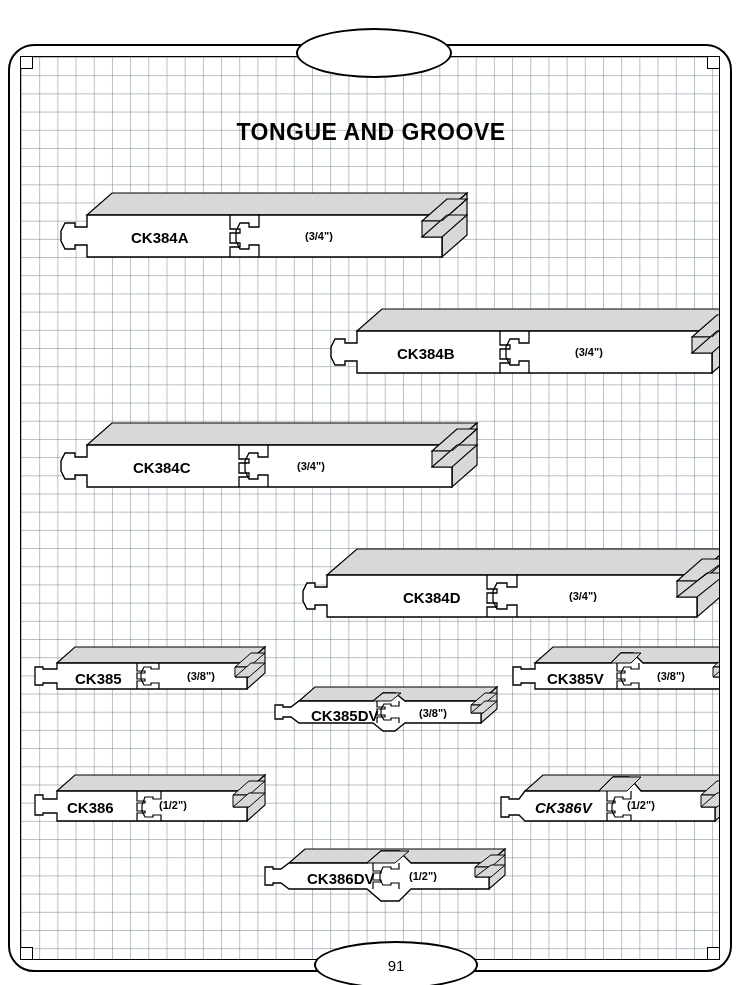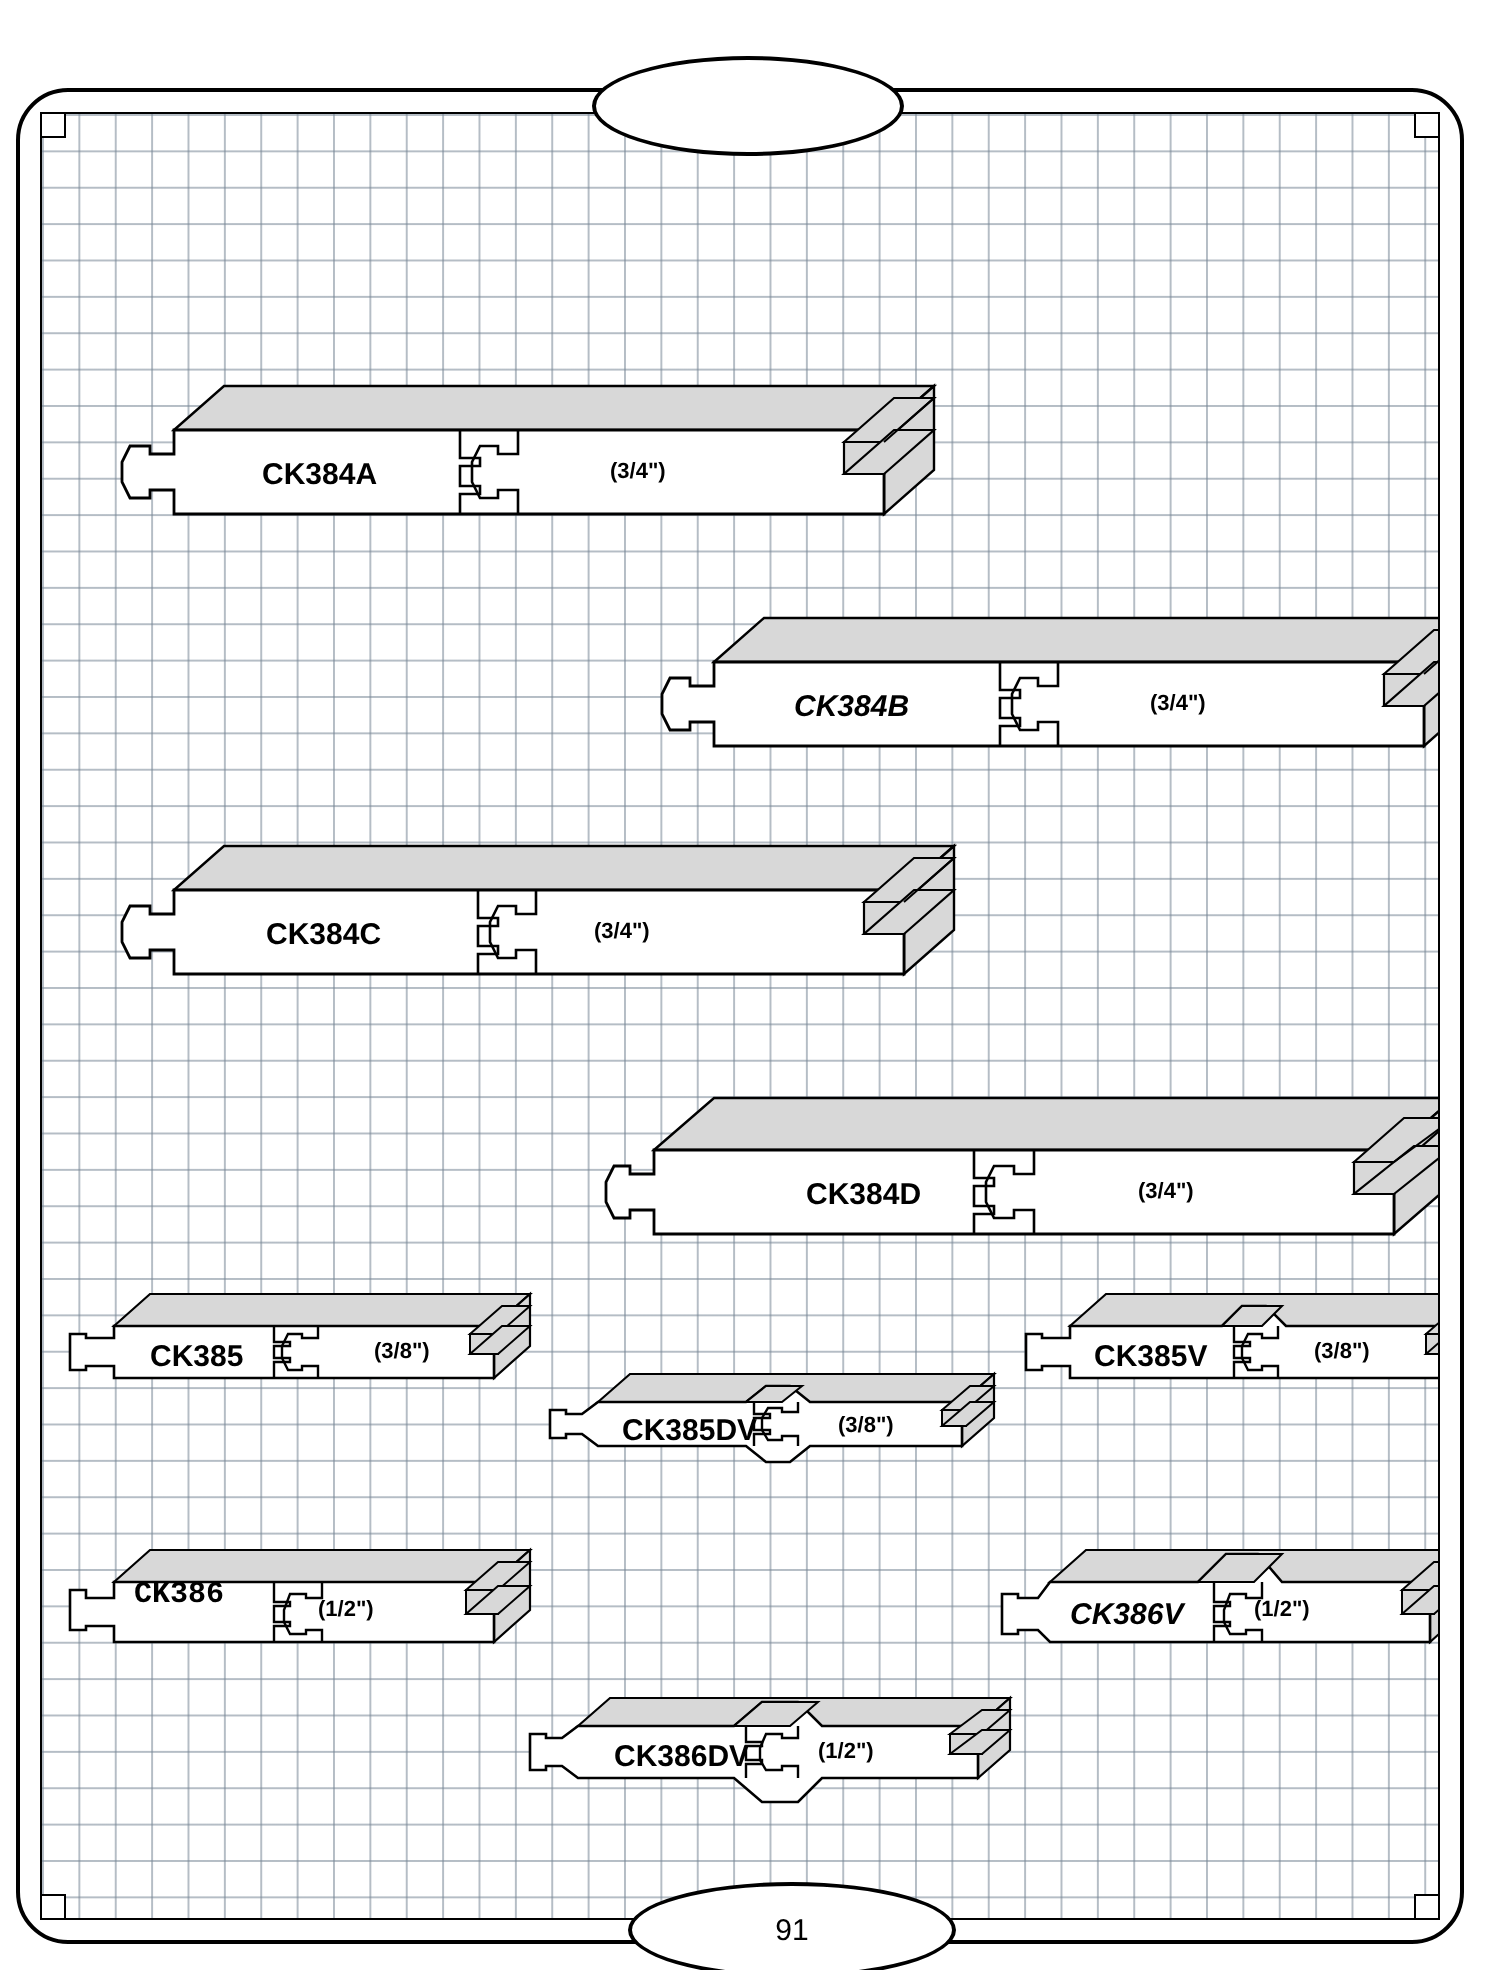--- a/index.html
+++ b/index.html
@@ -145,20 +145,21 @@
   </div>
 
   <div class="frame-inner">
     <div class="grid"></div>
 
     <div class="notch tl"></div>
     <div class="notch tr"></div>
     <div class="notch bl"></div>
     <div class="notch br"></div>
 
+    <div class="title">TONGUE AND GROOVE</div>
 
     <div class="profile" style="left:6px; top:96px;">
       <svg width="450" height="110" viewBox="0 0 450 110">
 
         <polygon points="60,62 85,40 440,40 415,62" fill="#d8d8d8" stroke="#000" stroke-width="1.2"></polygon>
 
         <polygon points="415,62 440,40 440,82 415,104" fill="#d8d8d8" stroke="#000" stroke-width="1.2"></polygon>
 
         <path d="M60,62 L415,62 L415,104 L60,104 L60,92 L48,92 L48,96 L38,96 L34,88 L34,78 L38,70 L48,70 L48,74 L60,74 Z" fill="#ffffff" stroke="#000" stroke-width="1.4"></path>
 
@@ -179,21 +180,21 @@
         <polygon points="60,62 85,40 440,40 415,62" fill="#d8d8d8" stroke="#000" stroke-width="1.2"></polygon>
         <polygon points="415,62 440,40 440,82 415,104" fill="#d8d8d8" stroke="#000" stroke-width="1.2"></polygon>
         <path d="M60,62 L415,62 L415,104 L60,104 L60,92 L48,92 L48,96 L38,96 L34,88 L34,78 L38,70 L48,70 L48,74 L60,74 Z" fill="#ffffff" stroke="#000" stroke-width="1.4"></path>
         <path d="M203,62 L203,76 L213,76 L213,80 L203,80 L203,90 L213,90 L213,94 L203,94 L203,104" fill="none" stroke="#000" stroke-width="1.3"></path>
         <path d="M232,62 L232,74 L222,74 L222,70 L213,70 L209,78 L209,88 L213,96 L222,96 L222,92 L232,92 L232,104" fill="none" stroke="#000" stroke-width="1.3"></path>
         <polygon points="395,68 420,46 440,46 415,68" fill="#d8d8d8" stroke="#000" stroke-width="1.1"></polygon>
         <polygon points="395,68 415,68 415,84 395,84" fill="#d8d8d8" stroke="#000" stroke-width="1.1"></polygon>
         <polygon points="395,84 415,84 440,62 420,62" fill="#d8d8d8" stroke="#000" stroke-width="1.1"></polygon>
         <line x1="415" y1="68" x2="440" y2="46" stroke="#000" stroke-width="1"></line>
       </svg>
-      <div class="lbl" style="left:100px; top:76px;font-style:italic;">CK384B</div>
+      <div class="lbl" style="left:100px; top:76px;">CK384B</div>
       <div class="dim" style="left:278px; top:77px;">(3/4")</div>
     </div>
 
     <div class="profile" style="left:6px; top:326px;text-decoration:underline;">
       <svg width="460" height="110" viewBox="0 0 460 110">
         <polygon points="60,62 85,40 450,40 425,62" fill="#d8d8d8" stroke="#000" stroke-width="1.2"></polygon>
         <polygon points="425,62 450,40 450,82 425,104" fill="#d8d8d8" stroke="#000" stroke-width="1.2"></polygon>
         <path d="M60,62 L425,62 L425,104 L60,104 L60,92 L48,92 L48,96 L38,96 L34,88 L34,78 L38,70 L48,70 L48,74 L60,74 Z" fill="#ffffff" stroke="#000" stroke-width="1.4"></path>
         <path d="M212,62 L212,76 L222,76 L222,80 L212,80 L212,90 L222,90 L222,94 L212,94 L212,104" fill="none" stroke="#000" stroke-width="1.3"></path>
         <path d="M241,62 L241,74 L231,74 L231,70 L222,70 L218,78 L218,88 L222,96 L231,96 L231,92 L241,92 L241,104" fill="none" stroke="#000" stroke-width="1.3"></path>
@@ -273,21 +274,21 @@
       <svg width="250" height="75" viewBox="0 0 250 75">
         <polygon points="30,34 48,18 238,18 220,34" fill="#d8d8d8" stroke="#000" stroke-width="1.1"></polygon>
         <polygon points="220,34 238,18 238,48 220,64" fill="#d8d8d8" stroke="#000" stroke-width="1.1"></polygon>
         <path d="M30,34 L220,34 L220,64 L30,64 L30,56 L16,56 L16,58 L8,58 L8,38 L16,38 L16,42 L30,42 Z" fill="#ffffff" stroke="#000" stroke-width="1.3"></path>
         <path d="M110,34 L110,44 L118,44 L118,46 L110,46 L110,54 L118,54 L118,56 L110,56 L110,64" fill="none" stroke="#000" stroke-width="1.2"></path>
         <path d="M134,34 L134,42 L126,42 L126,40 L118,40 L115,48 L115,54 L118,60 L126,60 L126,58 L134,58 L134,64" fill="none" stroke="#000" stroke-width="1.2"></path>
         <polygon points="206,38 222,24 238,24 222,38" fill="#d8d8d8" stroke="#000" stroke-width="1"></polygon>
         <polygon points="206,38 222,38 222,50 206,50" fill="#d8d8d8" stroke="#000" stroke-width="1"></polygon>
         <polygon points="206,50 222,50 238,36 222,36" fill="#d8d8d8" stroke="#000" stroke-width="1"></polygon>
       </svg>
-      <div class="lbl" style="left:40px; top:32px;font-family:Liberation Mono, monospace;">CK386</div>
+      <div class="lbl" style="left:40px; top:42px;">CK386</div>
       <div class="dim" style="left:132px; top:42px;">(1/2")</div>
     </div>
 
     <div class="profile" style="left:468px; top:698px;">
       <svg width="260" height="75" viewBox="0 0 260 75">
         <polygon points="36,36 54,20 244,20 226,36" fill="#d8d8d8" stroke="#000" stroke-width="1.1"></polygon>
         <polygon points="226,36 244,20 244,50 226,66" fill="#d8d8d8" stroke="#000" stroke-width="1.1"></polygon>
         <path d="M36,36 L110,36 L124,22 L140,22 L152,36 L226,36 L226,66 L36,66 L30,60 L20,60 L20,62 L12,62 L12,42 L20,42 L20,44 L30,44 Z" fill="#ffffff" stroke="#000" stroke-width="1.3"></path>
         <polygon points="110,36 124,22 152,22 138,36" fill="#d8d8d8" stroke="#000" stroke-width="1"></polygon>
         <path d="M118,36 L118,46 L126,46 L126,48 L118,48 L118,56 L126,56 L126,58 L118,58 L118,66" fill="none" stroke="#000" stroke-width="1.2"></path>

